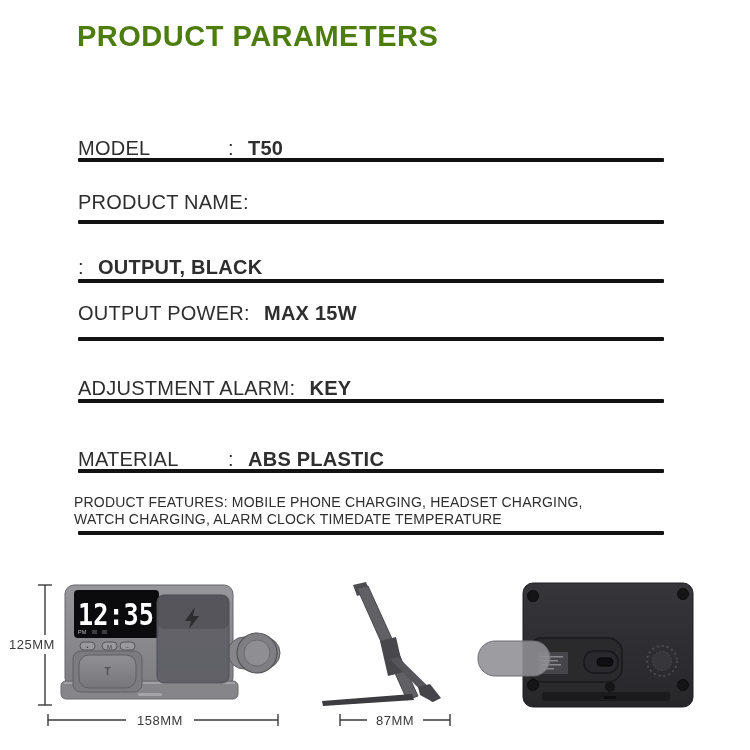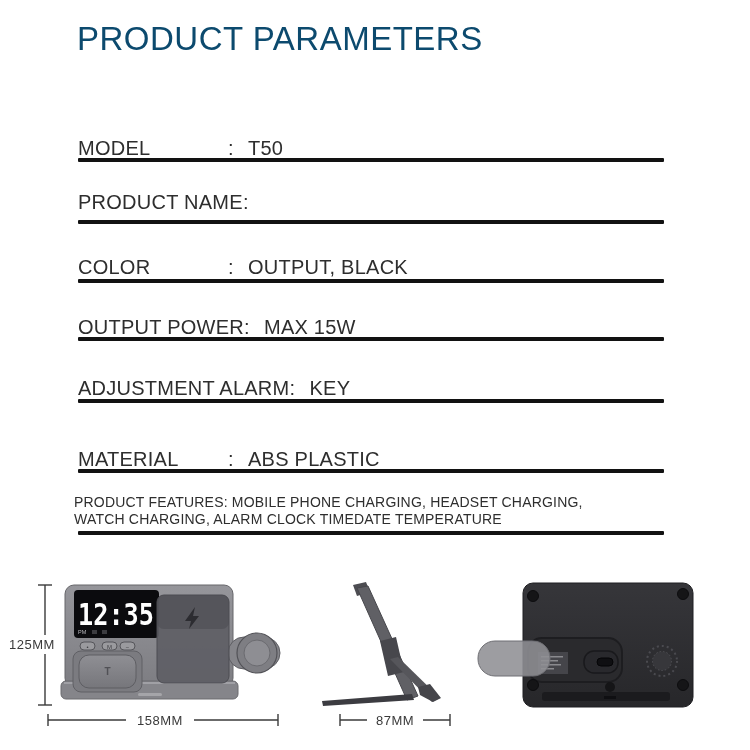--- a/index.html
+++ b/index.html
@@ -1,24 +1,24 @@
 <!DOCTYPE html>
 <html><head>
 <meta charset="utf-8">
 <style>
   html,body{margin:0;padding:0;background:#ffffff;}
   .page{position:relative;width:750px;height:750px;background:#ffffff;overflow:hidden;
         font-family:"Liberation Sans", sans-serif;color:#2e2e2e;}
-  .title{position:absolute;left:77px;top:20px;font-size:33px;font-weight:normal;
-         color:#0c4a6e;letter-spacing:.5px;white-space:nowrap;}
+  .title{position:absolute;left:77px;top:20px;font-size:29px;font-weight:bold;
+         color:#4d7c0f;letter-spacing:.5px;white-space:nowrap;}
   .spec-row{position:absolute;left:78px;width:586px;display:flex;align-items:flex-start;
             font-size:20px;letter-spacing:.25px;line-height:16px;color:#2e2e2e;white-space:nowrap;}
   .spec-row .lbl{min-width:150px;}
   .spec-row .colon{width:16px;text-align:left;}
-  .spec-row .val{margin-left:4px;}
+  .spec-row .val{margin-left:4px;font-weight:bold;}
   .rule{position:absolute;left:78px;width:586px;height:4px;background:#121212;border-radius:1px;}
   .features{position:absolute;left:74px;top:494px;width:560px;font-size:14px;
             letter-spacing:.2px;line-height:17px;color:#2e2e2e;}
   .fig{position:absolute;}
   .dim-text{font-family:"Liberation Sans", sans-serif;font-size:13px;fill:#3a3a3a;letter-spacing:.5px;}
   .seg{font-family:"DejaVu Sans Mono", monospace;font-weight:bold;fill:#ffffff;}
   .tiny{font-family:"Liberation Sans", sans-serif;fill:#b9b9bd;}
 </style>
 </head>
 <body>
@@ -34,27 +34,26 @@
   </div>
   <div class="rule" style="top:158px"></div>
 
   <div class="spec-row" style="top:194px">
     <span class="lbl">PRODUCT NAME</span>
     <span class="colon">:</span>
   </div>
   <div class="rule" style="top:220px"></div>
 
   <div class="spec-row" style="top:259px">
-    <span class="lbl">COLOR</span>
     <span class="colon">:</span>
     <span class="val">OUTPUT, BLACK</span>
   </div>
   <div class="rule" style="top:279px"></div>
 
-  <div class="spec-row" style="top:319px">
+  <div class="spec-row" style="top:305px">
     <span class="lbl">OUTPUT POWER</span>
     <span class="colon">:</span>
     <span class="val">MAX 15W</span>
   </div>
   <div class="rule" style="top:337px"></div>
 
   <div class="spec-row" style="top:380px">
     <span class="lbl">ADJUSTMENT ALARM</span>
     <span class="colon">:</span>
     <span class="val">KEY</span>

